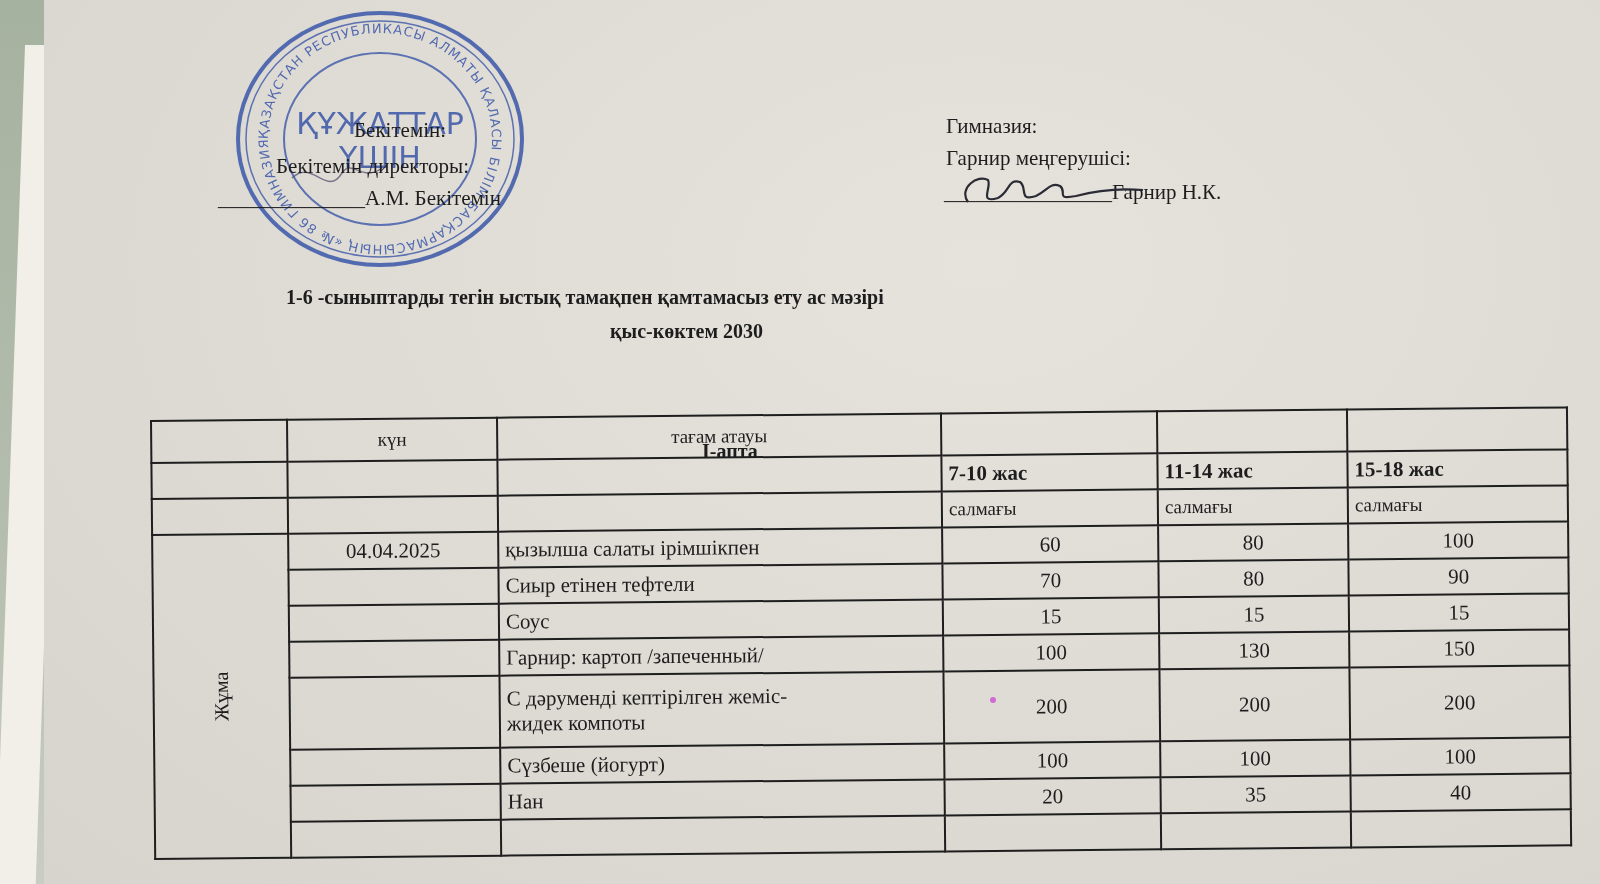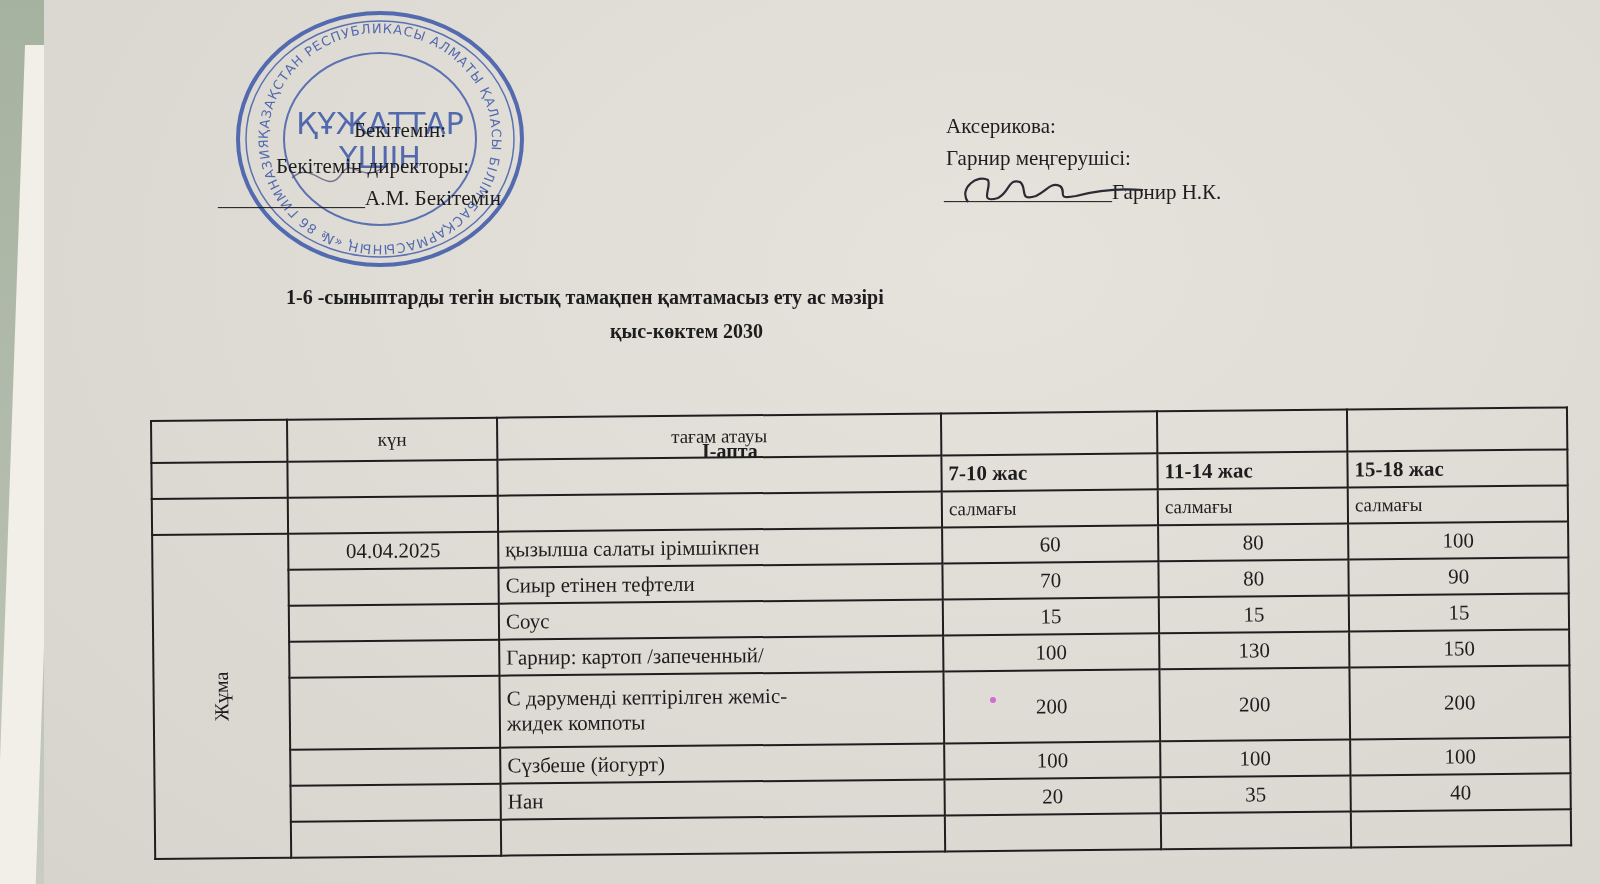--- a/index.html
+++ b/index.html
@@ -76,21 +76,21 @@
     <path d="M60,170 C80,150 95,190 110,165 C120,150 130,175 150,160" fill="none" stroke="#4a4a6a" stroke-width="1.5" opacity="0.7"></path>
   </svg>
 </div>
 
 <div class="abs t20" style="left:354px; top:118px;">Бекітемін:</div>
 <div class="abs t20" style="left:276px; top:154px;">Бекітемін директоры:</div>
 <div class="abs t20" style="left:218px; top:186px;">
   <span>______________</span><span>А.М. Бекітемін</span>
 </div>
 
-<div class="abs t20" style="left:946px; top:114px;">Аксерикова:</div>
+<div class="abs t20" style="left:946px; top:114px;">Гимназия:</div>
 <div class="abs t20" style="left:946px; top:146px;">Гарнир меңгерушісі:</div>
 <div class="abs t20" style="left:944px; top:180px;">
   <span>________________</span><span>Гарнир Н.К.</span>
 </div>
 <svg class="sig" style="left:958px; top:168px;" width="190" height="44" viewBox="0 0 190 44">
   <path d="M10,34 C0,20 20,6 30,12 C34,20 20,36 40,30 C52,24 50,10 62,14 C70,20 60,34 78,28 C90,22 92,14 102,18 C110,24 96,32 118,28 C140,22 160,20 185,22" fill="none" stroke="#2b2b35" stroke-width="2.2"></path>
 </svg>
 
 <div class="abs title" style="left:286px; top:286px;">1-6 -сыныптарды тегін ыстық тамақпен қамтамасыз ету ас мәзірі</div>
 <div class="abs title" style="left:610px; top:320px;">қыс-көктем  2030</div>

